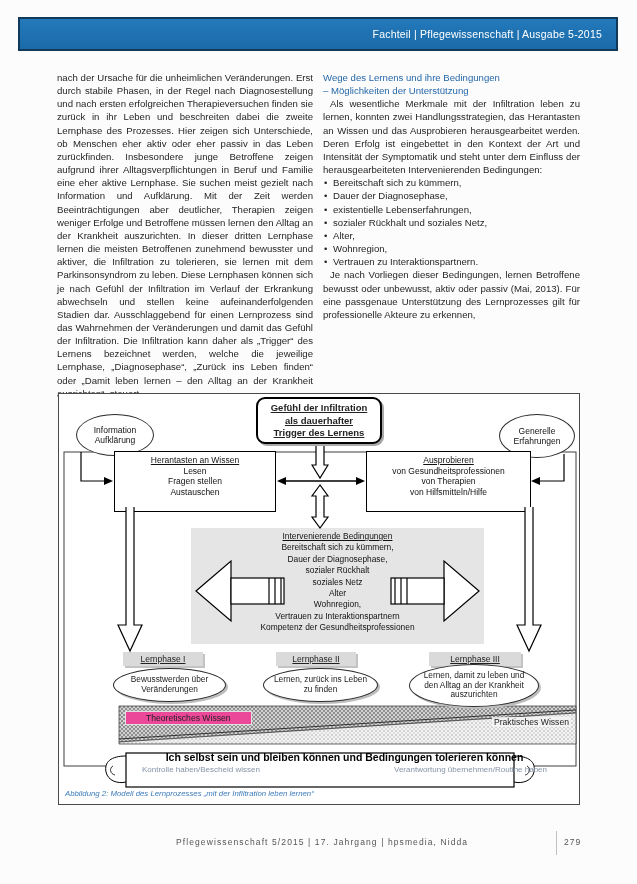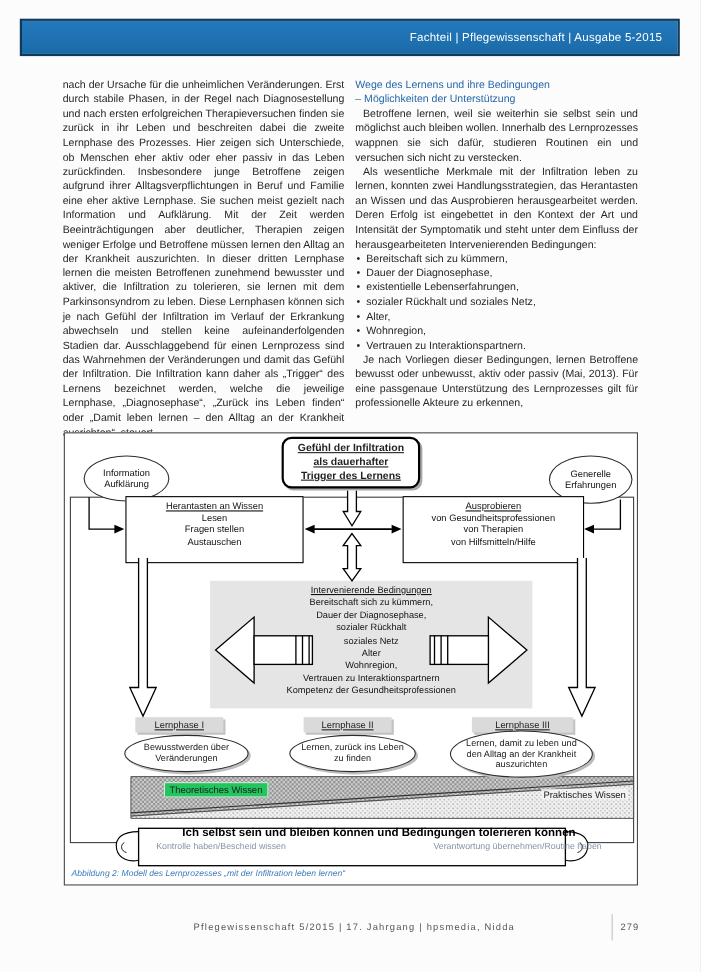--- a/index.html
+++ b/index.html
@@ -71,21 +71,21 @@
   .phase-oval{
     position:absolute;background:#fff;border:1px solid #2c2c2c;border-radius:50%;
     box-shadow:2px 2px 0 #bdbdbd;z-index:2;display:flex;align-items:center;
     justify-content:center;box-sizing:border-box;font-size:8.3px;line-height:9.8px;
     text-align:center;padding:2px 6px;
   }
   .phase1-oval{left:54px;top:274px;width:113px;height:34px;}
   .phase2-oval{left:204px;top:274px;width:115px;height:34px;}
   .phase3-oval{left:350px;top:270px;width:130px;height:43px;}
   .band-label{position:absolute;z-index:2;font-size:8.6px;}
-  .band-label-left{left:66px;top:317px;background:#22c55e;padding:1px 4px;border:1px solid #e0e0e0;margin-left:24px;}
+  .band-label-left{left:66px;top:317px;background:#ec4899;padding:1px 20px;border:1px solid #e0e0e0;}
   .band-label-right{left:433px;top:323px;background:rgba(244,244,244,.85);padding:0 2px;}
   .banner-text{
     position:absolute;left:67px;top:357px;width:437px;z-index:4;text-align:center;
   }
   .banner-title{font-weight:bold;font-size:10.5px;line-height:13px;color:#000;}
   .banner-subs{
     display:flex;justify-content:space-between;padding:1px 16px 0 16px;
     font-size:8px;color:#8593a8;gap:24px;
   }
   .fig-caption{
@@ -110,21 +110,20 @@
 
   <div class="col col-left">
     <p>nach der Ursache für die unheimlichen Veränderungen. Erst durch stabile Phasen, in der Regel nach Diagnosestellung und nach ersten erfolgreichen Therapieversuchen finden sie zurück in ihr Leben und beschreiten dabei die zweite Lernphase des Prozesses. Hier zeigen sich Unterschiede, ob Menschen eher aktiv oder eher passiv in das Leben zurückfinden. Insbesondere junge Betroffene zeigen aufgrund ihrer Alltagsverpflichtungen in Beruf und Familie eine eher aktive Lernphase. Sie suchen meist gezielt nach Information und Aufklärung. Mit der Zeit werden Beeinträchtigungen aber deutlicher, Therapien zeigen weniger Erfolge und Betroffene müssen lernen den Alltag an der Krankheit auszurichten. In dieser dritten Lernphase lernen die meisten Betroffenen zunehmend bewusster und aktiver, die Infiltration zu tolerieren, sie lernen mit dem Parkinsonsyndrom zu leben. Diese Lernphasen können sich je nach Gefühl der Infiltration im Verlauf der Erkrankung abwechseln und stellen keine aufeinanderfolgenden Stadien dar. Ausschlaggebend für einen Lernprozess sind das Wahrnehmen der Veränderungen und damit das Gefühl der Infiltration. Die Infiltration kann daher als „Trigger“ des Lernens bezeichnet werden, welche die jeweilige Lernphase, „Diagnosephase“, „Zurück ins Leben finden“ oder „Damit leben lernen – den Alltag an der Krankheit ausrichten“, steuert.</p>
   </div>
 
   <div class="col col-right">
     <p class="col-heading">
       <span>Wege des Lernens und ihre Bedingungen</span><br>
       <span>– Möglichkeiten der Unterstützung</span>
     </p>
-    <p class="indent">Betroffene lernen, weil sie weiterhin sie selbst sein und möglichst auch bleiben wollen. Innerhalb des Lernprozesses wappnen sie sich dafür, studieren Routinen ein und versuchen sich nicht zu verstecken.</p>
     <p class="indent">Als wesentliche Merkmale mit der Infiltration leben zu lernen, konnten zwei Handlungsstrategien, das Herantasten an Wissen und das Ausprobieren herausgearbeitet werden. Deren Erfolg ist eingebettet in den Kontext der Art und Intensität der Symptomatik und steht unter dem Einfluss der herausgearbeiteten Intervenierenden Bedingungen:</p>
     <ul class="bullets">
       <li>Bereitschaft sich zu kümmern,</li>
       <li>Dauer der Diagnosephase,</li>
       <li>existentielle Lebenserfahrungen,</li>
       <li>sozialer Rückhalt und soziales Netz,</li>
       <li>Alter,</li>
       <li>Wohnregion,</li>
       <li>Vertrauen zu Interaktionspartnern.</li>
     </ul>

